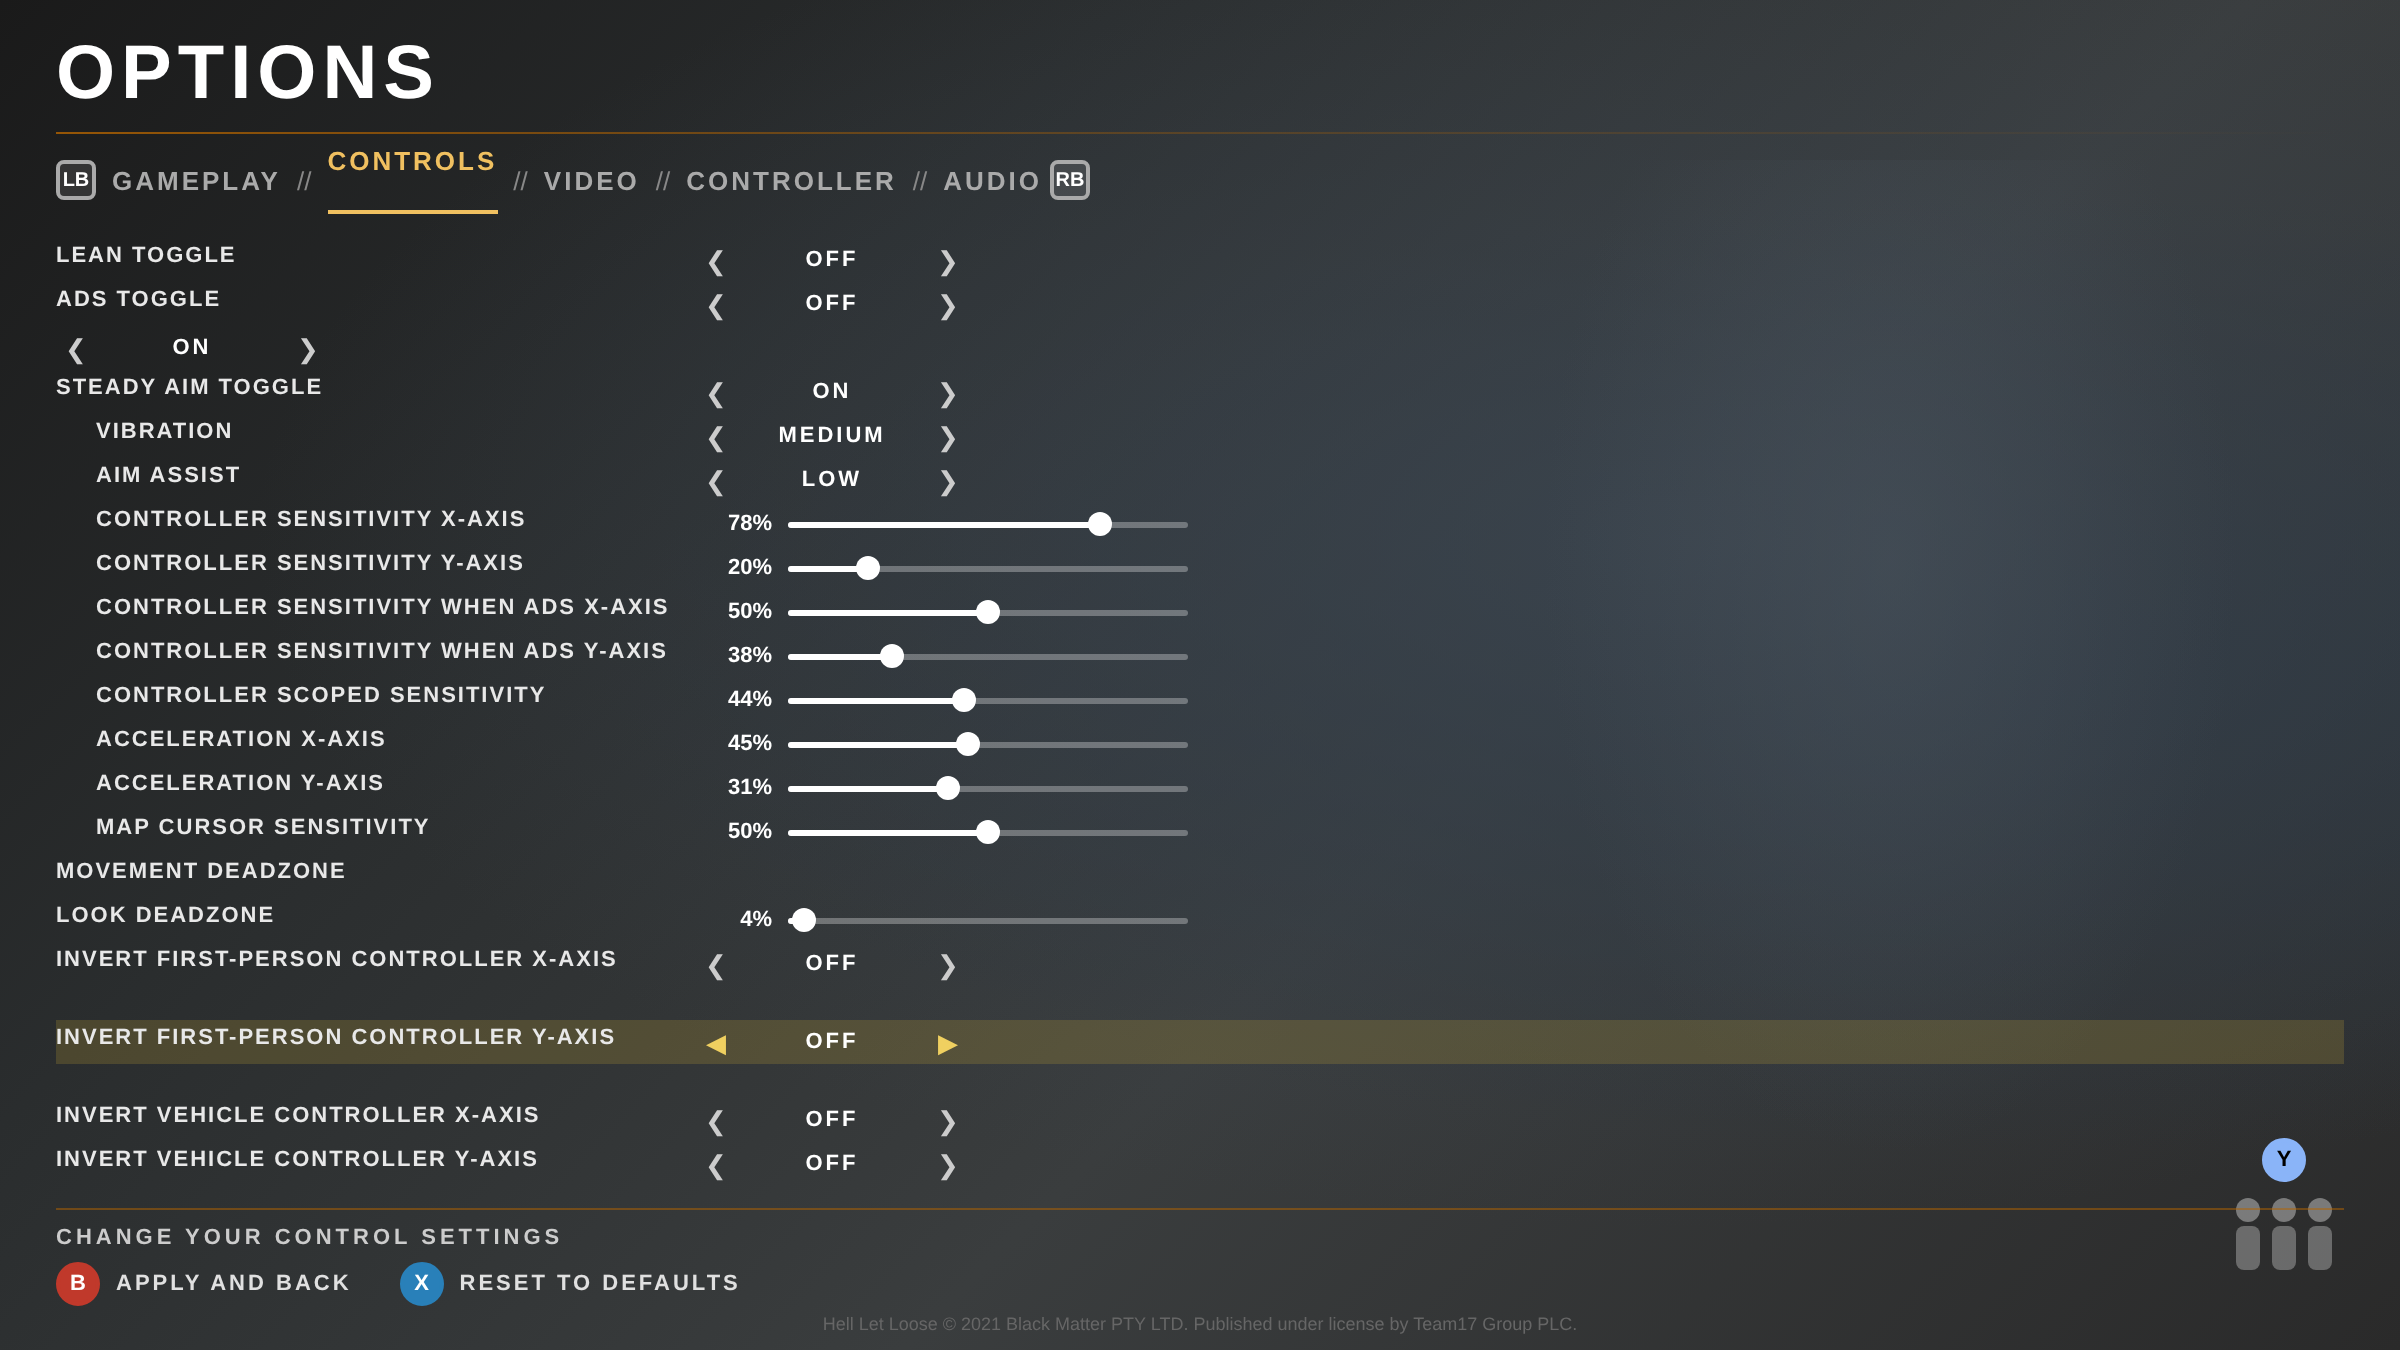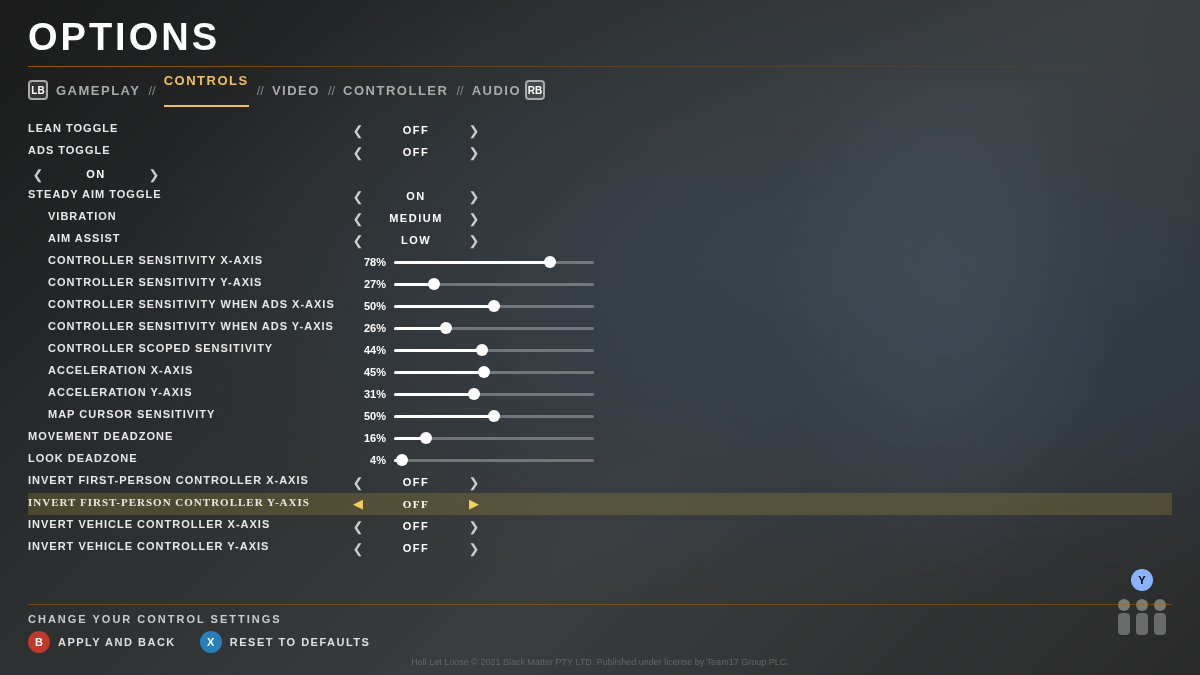--- a/index.html
+++ b/index.html
@@ -117,23 +117,22 @@
     }
 
     .setting-row {
       display: flex;
       padding: 3px 0;
       min-height: 22px;
     }
 
     .setting-row.highlighted {
       background: rgba(180,150,50,0.25);
-      margin: 0 -8px;
+      margin: 17px -8px;
       padding: 3px 8px;
-      font-family: Liberation Serif, serif;
     }
 
     .setting-label {
       font-size: 11px;
       font-weight: bold;
       color: #e8e8e8;
       letter-spacing: 1px;
       text-transform: uppercase;
       min-width: 320px;
     }
@@ -384,21 +383,21 @@
             <div class="slider-track">
               <div class="slider-fill" style="width: 78%;"></div>
               <div class="slider-thumb" style="left: 78%;"></div>
             </div>
           </div>
         </div>
       </div>
       <div class="setting-row">
         <div class="setting-label sub">CONTROLLER SENSITIVITY Y-AXIS</div>
         <div class="setting-control">
-          <span class="pct-label">27%</span>
+          <span class="pct-label">20%</span>
           <div class="slider-container">
             <div class="slider-track">
               <div class="slider-fill" style="width: 20%;"></div>
               <div class="slider-thumb" style="left: 20%;"></div>
             </div>
           </div>
         </div>
       </div>
       <div class="setting-row">
         <div class="setting-label sub">CONTROLLER SENSITIVITY WHEN ADS X-AXIS</div>
@@ -408,21 +407,21 @@
             <div class="slider-track">
               <div class="slider-fill" style="width: 50%;"></div>
               <div class="slider-thumb" style="left: 50%;"></div>
             </div>
           </div>
         </div>
       </div>
       <div class="setting-row">
         <div class="setting-label sub">CONTROLLER SENSITIVITY WHEN ADS Y-AXIS</div>
         <div class="setting-control">
-          <span class="pct-label">26%</span>
+          <span class="pct-label">38%</span>
           <div class="slider-container">
             <div class="slider-track">
               <div class="slider-fill" style="width: 26%;"></div>
               <div class="slider-thumb" style="left: 26%;"></div>
             </div>
           </div>
         </div>
       </div>
       <div class="setting-row">
         <div class="setting-label sub">CONTROLLER SCOPED SENSITIVITY</div>
@@ -467,29 +466,20 @@
           <div class="slider-container">
             <div class="slider-track">
               <div class="slider-fill" style="width: 50%;"></div>
               <div class="slider-thumb" style="left: 50%;"></div>
             </div>
           </div>
         </div>
       </div>
       <div class="setting-row">
         <div class="setting-label">MOVEMENT DEADZONE</div>
-        <div class="setting-control">
-          <span class="pct-label">16%</span>
-          <div class="slider-container">
-            <div class="slider-track">
-              <div class="slider-fill" style="width: 16%;"></div>
-              <div class="slider-thumb" style="left: 16%;"></div>
-            </div>
-          </div>
-        </div>
       </div>
       <div class="setting-row">
         <div class="setting-label">LOOK DEADZONE</div>
         <div class="setting-control">
           <span class="pct-label">4%</span>
           <div class="slider-container">
             <div class="slider-track">
               <div class="slider-fill" style="width: 4%;"></div>
               <div class="slider-thumb" style="left: 4%;"></div>
             </div>

